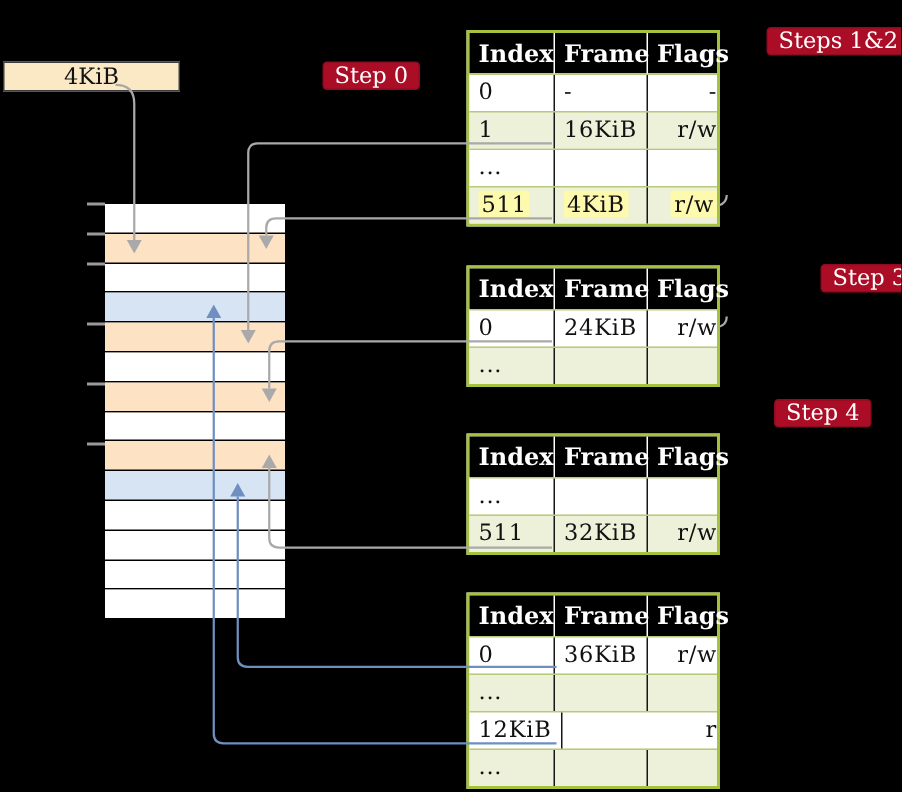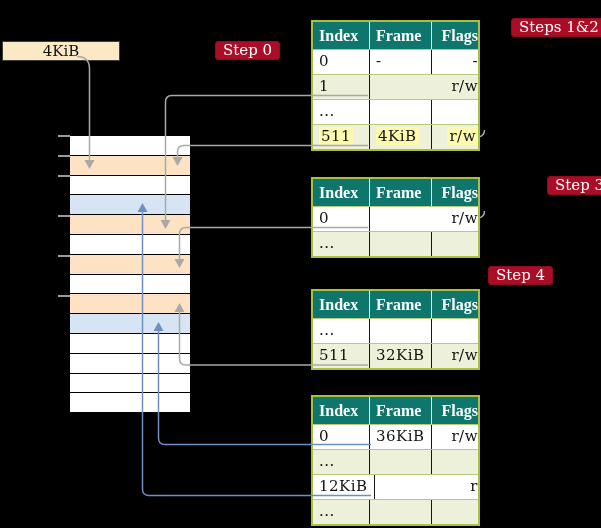--- a/index.html
+++ b/index.html
@@ -22,21 +22,21 @@
   .frame:last-child{border-bottom:none;}
   .frame.plain{background:#ffffff;}
   .frame.table{background:#fde3c4;}
   .frame.data{background:#d7e4f3;}
 
   .tick{position:absolute;left:58px;width:12px;height:2px;background:#9a9a9a;}
 
   
   .ptable{position:absolute;left:311px;width:165px;background:#fff;
           border:2px solid #a6c13d;}
-  .hrow{display:flex;height:27px;background:#0f766e;font-family:Liberation Serif, serif;}
+  .hrow{display:flex;height:27px;background:#000000;}
   .hrow .hcell{box-sizing:border-box;line-height:27px;font-size:16px;font-weight:bold;
                color:#fff;padding-left:6px;border-right:1px solid #fff;}
   .hrow .hcell:last-child{border-right:none;}
   .drow{display:flex;height:24px;border-top:1px solid #b7ca7c;background:#fff;}
   .drow.alt{background:#edf1da;}
   .drow .cell{box-sizing:border-box;line-height:23px;font-size:15px;color:#111;
               padding-left:6px;border-right:1px solid #161616;overflow:hidden;
               letter-spacing:0.5px;}
   .drow .cell:last-child{border-right:none;}
   .c-index{width:57px;}
@@ -52,21 +52,21 @@
 
 <div class="canvas">
 
   <div class="addr-box">
     <span>4KiB</span>
   </div>
 
   <div class="step-label" style="left:188px;top:41px;margin-left:27px;">Step 0</div>
   <div class="step-label" style="left:511px;top:18px;">Steps 1&amp;2</div>
   <div class="step-label" style="left:547px;top:157px;margin-top:19px;">Step 3</div>
-  <div class="step-label" style="left:488px;top:266px;">Step 4</div>
+  <div class="step-label" style="left:516px;top:266px;">Step 4</div>
 
   <div class="memstack" id="memstack">
       <div class="frame plain"></div>
       <div class="frame table"></div>
       <div class="frame plain"></div>
       <div class="frame data"></div>
       <div class="frame table"></div>
       <div class="frame plain"></div>
       <div class="frame table"></div>
       <div class="frame plain"></div>
@@ -91,20 +91,21 @@
       <div class="hcell c-frame">Frame</div>
       <div class="hcell c-flags">Flags</div>
     </div>
     <div class="drow">
       <div class="cell c-index">0</div>
       <div class="cell c-frame">-</div>
       <div class="cell c-flags">-</div>
     </div>
     <div class="drow alt">
       <div class="cell c-index">1</div>
+      <div class="cell c-frame">16KiB</div>
       <div class="cell c-flags">r/w</div>
     </div>
     <div class="drow">
       <div class="cell c-index">...</div>
       <div class="cell c-frame"></div>
       <div class="cell c-flags"></div>
     </div>
     <div class="drow alt">
       <div class="cell c-index"><span class="hl">511</span></div>
       <div class="cell c-frame"><span class="hl">4KiB</span></div>
@@ -113,20 +114,21 @@
   </div>
 
   <div class="ptable" style="top:177px;">
     <div class="hrow">
       <div class="hcell c-index">Index</div>
       <div class="hcell c-frame">Frame</div>
       <div class="hcell c-flags">Flags</div>
     </div>
     <div class="drow">
       <div class="cell c-index">0</div>
+      <div class="cell c-frame">24KiB</div>
       <div class="cell c-flags">r/w</div>
     </div>
     <div class="drow alt">
       <div class="cell c-index">...</div>
       <div class="cell c-frame"></div>
       <div class="cell c-flags"></div>
     </div>
   </div>
 
   <div class="ptable" style="top:289px;">

